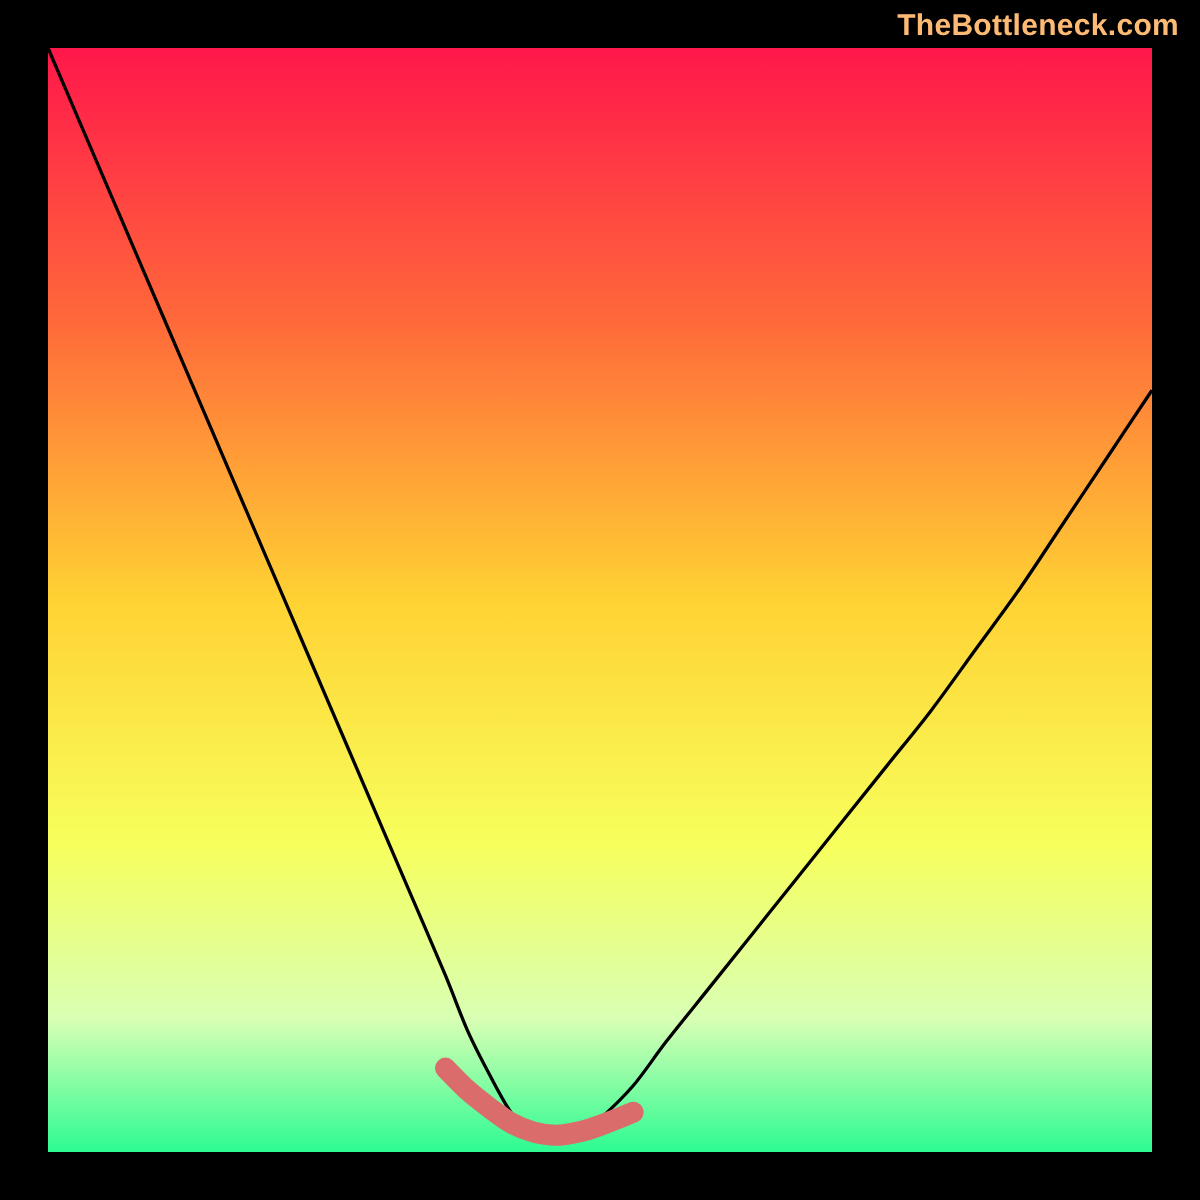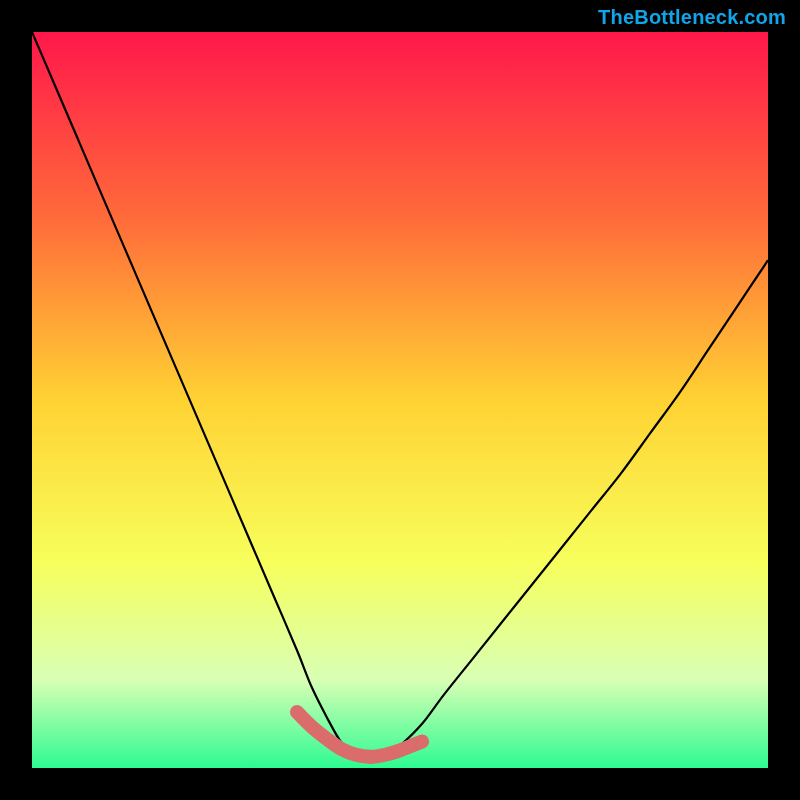--- a/index.html
+++ b/index.html
@@ -18,21 +18,21 @@
     height: 800px;
     background: #000;
   }
   .watermark {
     position: absolute;
     top: 6px;
     right: 14px;
     font-family: Arial, Helvetica, sans-serif;
     font-size: 20px;
     font-weight: 600;
-    color: #0ea5e9;
+    color: #fdba74;
     letter-spacing: 0.2px;
   }
   svg {
     position: absolute;
     top: 0;
     left: 0;
   }
 </style>
 </head>
 <body>

